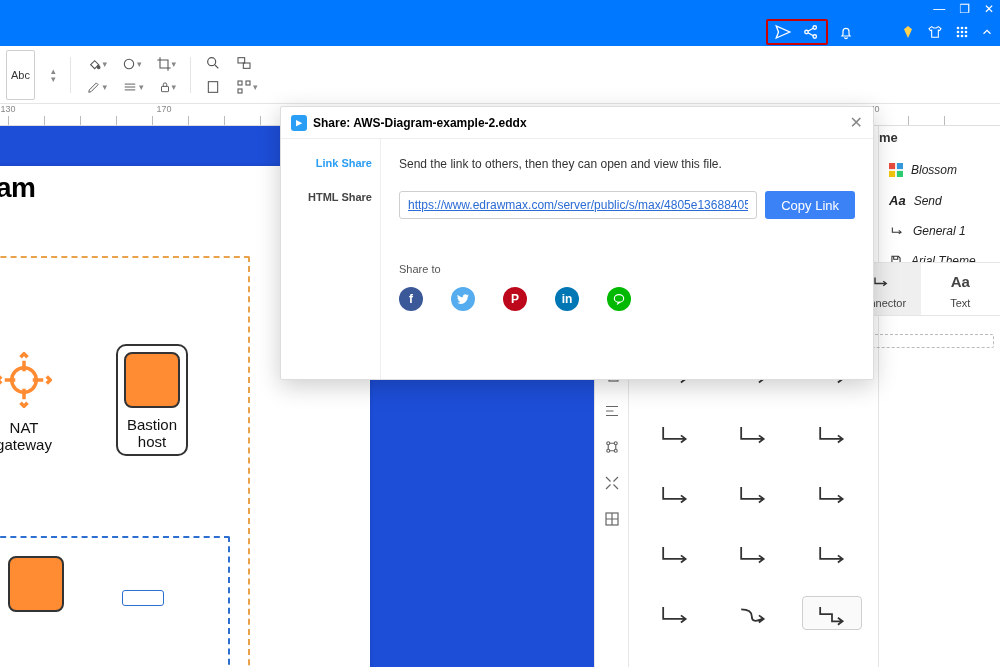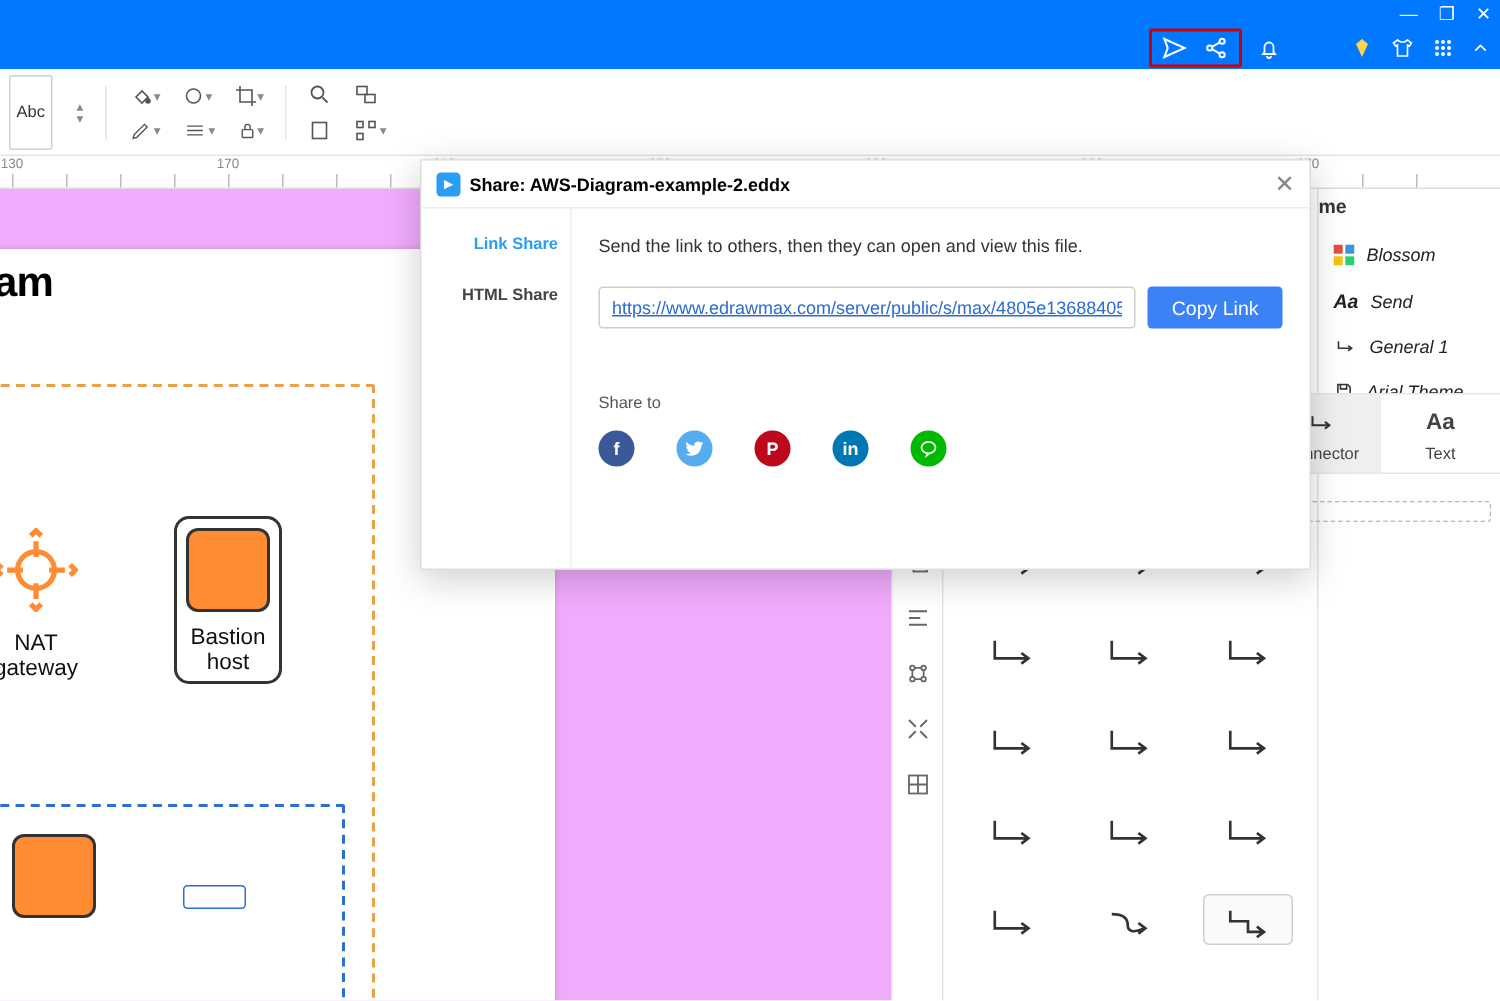--- a/index.html
+++ b/index.html
@@ -19,21 +19,21 @@
 .tbgroup .ico { color: #555; display: flex; align-items: center; }
 .vsep { width: 1px; height: 36px; background: #e5e5e5; }
 .abc-box { border: 1px solid #cfcfcf; border-radius: 2px; padding: 18px 4px; font-size: 11px; color: #333; }
 .carets { font-size: 9px; color: #888; line-height: 8px; margin-left: 2px; }
 
 .ruler { height: 22px; background: #fff; border-bottom: 1px solid #dedede; position: relative; overflow: hidden; font-size: 9px; color: #888; }
 .ruler .tick { position: absolute; top: 12px; border-left: 1px solid #bbb; height: 10px; }
 .ruler .lbl { position: absolute; top: 0; transform: translateX(-50%); }
 
 .workspace { position: absolute; left: 0; right: 0; top: 126px; bottom: 0; display: flex; }
-.canvas-area { flex: 1; background: #f0abfc; position: relative; overflow: hidden; }
+.canvas-area { flex: 1; background: #1d4ed8; position: relative; overflow: hidden; }
 .page { position: absolute; left: -10px; top: 40px; width: 380px; height: 610px; background: #fff; box-shadow: 0 0 4px rgba(0,0,0,.15); }
 .page-title { font-weight: 800; font-size: 28px; position: absolute; left: 6px; top: 6px; letter-spacing: -0.5px; }
 .dashed-outer { position: absolute; left: -20px; top: 90px; width: 280px; height: 520px; border: 2px dashed #e9a24a; border-radius: 2px; }
 .dashed-inner { position: absolute; left: 0px; top: 370px; width: 240px; height: 180px; border: 2px dashed #2c6fd1; border-radius: 2px; }
 .node { position: absolute; text-align: center; font-size: 15px; color: #111; }
 .node .shape { width: 56px; height: 56px; border: 2px solid #333; border-radius: 8px; background: #ff8c32; margin: 0 auto 8px; }
 .nat-icon { width: 56px; height: 56px; margin: 0 auto 8px; }
 .efs-icon { width: 64px; height: 64px; margin: 0 auto 8px; }
 
 .rtools { width: 34px; background: #fff; border-left: 1px solid #e5e5e5; display: flex; flex-direction: column; align-items: center; gap: 14px; padding-top: 240px; }
@@ -220,21 +220,21 @@
     </div>
   </div>
 </div>
 
 <div class="ruler">
     <span class="lbl" style="left: 8px;">130</span>
     <span class="tick" style="left: 8px;"></span>
     <span class="tick" style="left: 44px;"></span>
     <span class="tick" style="left: 80px;"></span>
     <span class="tick" style="left: 116px;"></span>
-    <span class="lbl" style="left: 152px;">170</span>
+    <span class="lbl" style="left: 164px;">170</span>
     <span class="tick" style="left: 152px;"></span>
     <span class="tick" style="left: 188px;"></span>
     <span class="tick" style="left: 224px;"></span>
     <span class="tick" style="left: 260px;"></span>
     <span class="lbl" style="left: 296px;">210</span>
     <span class="tick" style="left: 296px;"></span>
     <span class="tick" style="left: 332px;"></span>
     <span class="tick" style="left: 368px;"></span>
     <span class="tick" style="left: 404px;"></span>
     <span class="lbl" style="left: 440px;">250</span>

